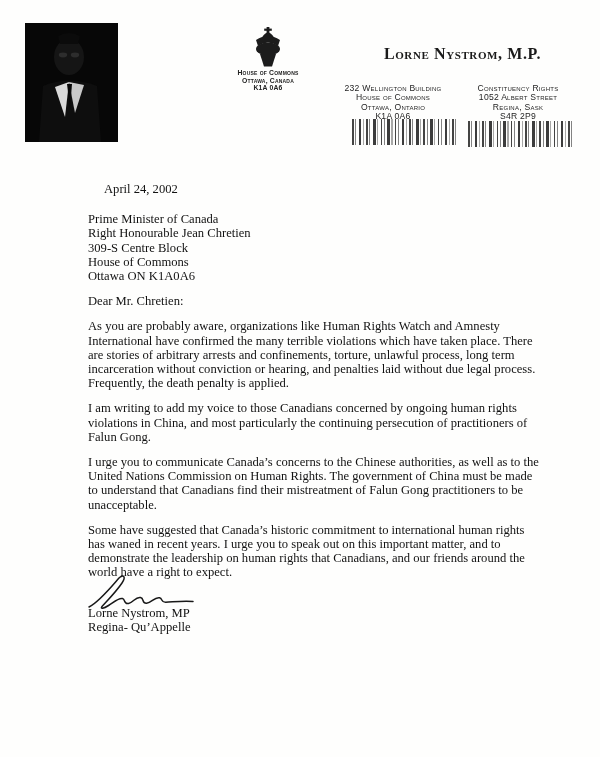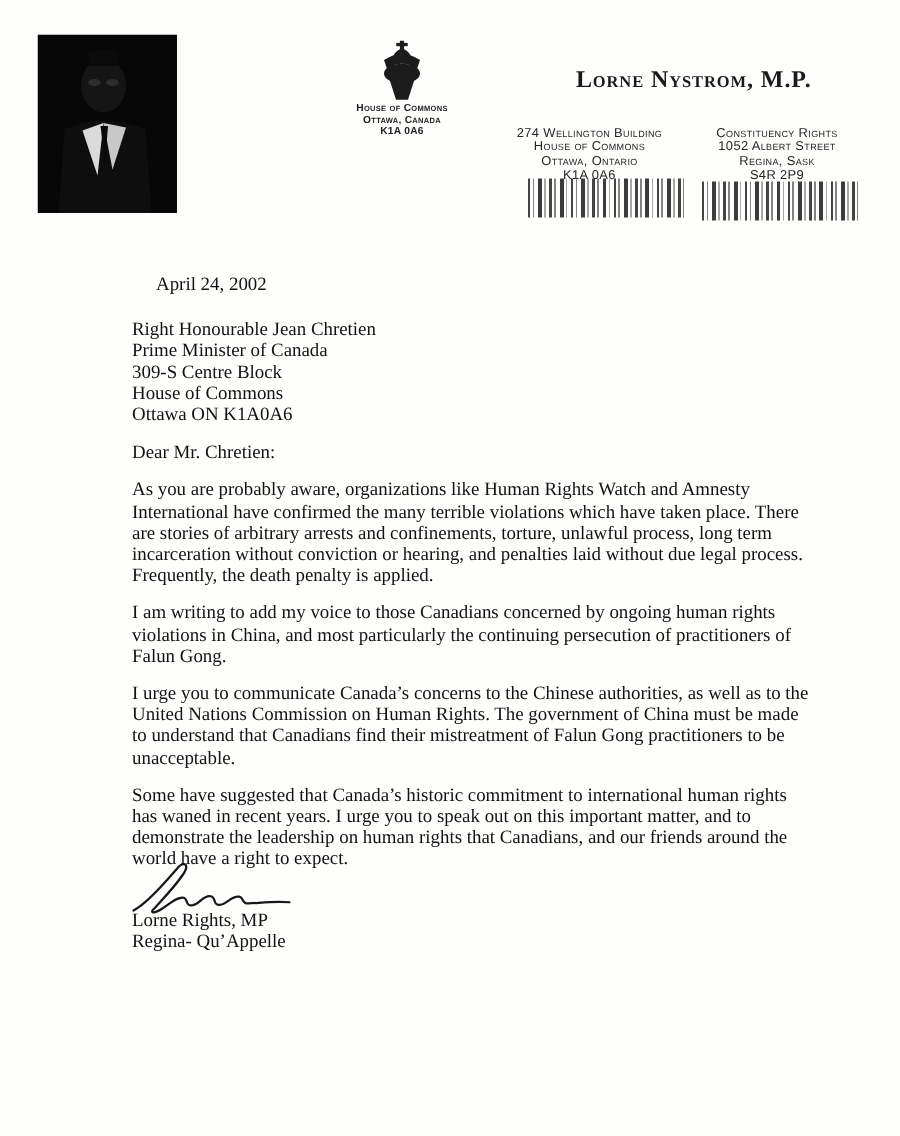--- a/index.html
+++ b/index.html
@@ -81,55 +81,55 @@
     <div class="crest-caption">House of Commons</div>
     <div class="crest-caption">Ottawa, Canada</div>
     <div class="crest-caption">K1A 0A6</div>
   </div>
 
   <div class="name-block">
     <div class="member-name">Lorne Nystrom, M.P.</div>
   </div>
 
   <div class="office-col office-left">
-    <div class="addr-line">274 Wellington Building</div>
+    <div class="addr-line">232 Wellington Building</div>
     <div class="addr-line">House of Commons</div>
     <div class="addr-line">Ottawa, Ontario</div>
     <div class="addr-line">K1A 0A6</div>
   </div>
   <div class="office-col office-right">
     <div class="addr-line">Constituency Rights</div>
     <div class="addr-line">1052 Albert Street</div>
     <div class="addr-line">Regina, Sask</div>
     <div class="addr-line">S4R 2P9</div>
   </div>
 
   <div class="barcode barcode-left"></div>
   <div class="barcode barcode-right"></div>
 
   <div class="letter-body">
     <div class="date">April 24, 2002</div>
 
     <div class="block">
+      <div class="addr-line">Prime Minister of Canada</div>
       <div class="addr-line">Right Honourable Jean Chretien</div>
-      <div class="addr-line">Prime Minister of Canada</div>
       <div class="addr-line">309-S Centre Block</div>
       <div class="addr-line">House of Commons</div>
       <div class="addr-line">Ottawa ON K1A0A6</div>
     </div>
 
     <div class="block">Dear Mr. Chretien:</div>
 
     <p>As you are probably aware, organizations like Human Rights Watch and Amnesty International have confirmed the many terrible violations which have taken place. There are stories of arbitrary arrests and confinements, torture, unlawful process, long term incarceration without conviction or hearing, and penalties laid without due legal process. Frequently, the death penalty is applied.</p>
     <p>I am writing to add my voice to those Canadians concerned by ongoing human rights violations in China, and most particularly the continuing persecution of practitioners of Falun Gong.</p>
     <p>I urge you to communicate Canada’s concerns to the Chinese authorities, as well as to the United Nations Commission on Human Rights. The government of China must be made to understand that Canadians find their mistreatment of Falun Gong practitioners to be unacceptable.</p>
     <p>Some have suggested that Canada’s historic commitment to international human rights has waned in recent years. I urge you to speak out on this important matter, and to demonstrate the leadership on human rights that Canadians, and our friends around the world have a right to expect.</p>
 
 
     <svg class="sig-svg" width="128" height="38" viewBox="0 0 128 38">
       <path d="M1 34 C 11 29, 24 13, 31 5 C 35 1, 38.5 3.5, 34 10 C 28 19, 18 29, 14 33.5 C 12 36, 15.5 35.8, 20.5 32.5 C 26 29, 30.5 24.5, 34.5 25.5 C 37.5 26.3, 35.5 31.5, 40.5 30.5 C 45.5 29.5, 47.5 23.5, 52.5 24.5 C 56.5 25.3, 53.5 30.5, 58.5 30.2 C 63.5 29.8, 66.5 23.8, 71.5 24.8 C 74.8 25.5, 72.8 29.5, 77.8 29.3 C 85 29, 95 27.5, 105 28.5" fill="none" stroke="#181818" stroke-width="1.5" stroke-linecap="round"></path>
     </svg>
 
-    <div class="sig-line">Lorne Rights, MP</div>
+    <div class="sig-line">Lorne Nystrom, MP</div>
     <div class="sig-line">Regina- Qu’Appelle</div>
   </div>
 
 </div>
 
 </body></html>

